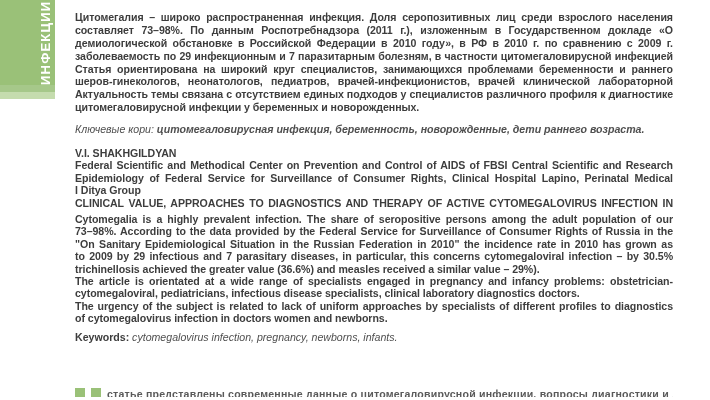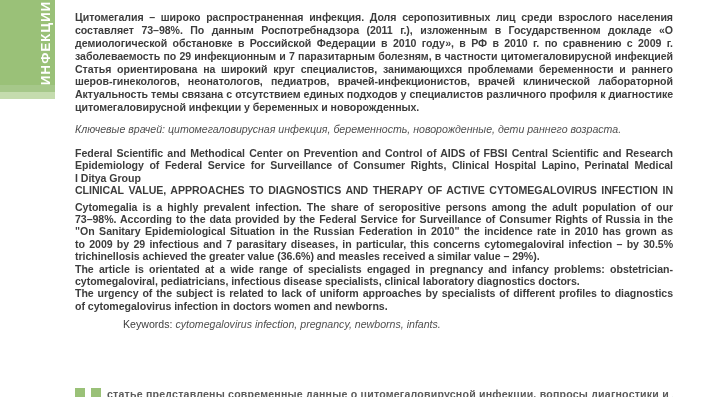--- a/index.html
+++ b/index.html
@@ -22,23 +22,23 @@
   .line {
     font-size:10.6px; line-height:12.9px; font-weight:bold;
     text-align:justify; text-align-last:justify; letter-spacing:-0.05px;
     white-space:normal; overflow:hidden; height:12.9px;
   }
   .line.last { text-align-last:left; }
   .en .line { line-height:12.4px; height:12.4px; }
   .mt-ru-p1 { margin-top:11px; }
   .kw-line { font-size:10.6px; line-height:12.9px; color:#4f4f4f; margin-top:9px; }
   .kw-line .kw-label-ru { font-style:italic; font-weight:normal; }
-  .kw-line .kw-text { font-style:italic; font-weight:normal; }
+  .kw-line .kw-text { font-style:italic; font-weight:bold; }
   .kw-line-en { margin-top:6px; color:#4f4f4f; font-size:10.6px; line-height:12.4px; }
-  .kw-line-en .kw-label-en { font-weight:normal; font-style:normal; color:#3d3d3d;margin-left:48px; }
+  .kw-line-en .kw-label-en { font-weight:bold; font-style:normal; color:#3d3d3d; }
   .en-block { margin-top:11px; }
   .en-abstract { margin-top:4px; }
   
   .footer-line {
     position:absolute; left:75px; top:388px; width:598px; height:9px;
     overflow:hidden; white-space:nowrap;
   }
   .footer-sq { display:inline-block; width:10px; height:12px; margin-right:6px; vertical-align:top; }
   .footer-text {
     display:inline-block; vertical-align:top; font-size:10.6px; font-weight:bold;
@@ -69,24 +69,25 @@
       <div class="line">Статья ориентирована на широкий круг специалистов, занимающихся проблемами беременности и раннего детства: аку-</div>
       <div class="line last">шеров-гинекологов, неонатологов, педиатров, врачей-инфекционистов, врачей клинической лабораторной диагностики.</div>
     </div>
 
     <div class="para">
       <div class="line">Актуальность темы связана с отсутствием единых подходов у специалистов различного профиля к диагностике и лечению</div>
       <div class="line last">цитомегаловирусной инфекции у беременных и новорожденных.</div>
     </div>
 
     <div class="kw-line">
-      <span class="kw-label-ru">Ключевые врачей:</span><span class="kw-text"> цитомегаловирусная инфекция, беременность, новорожденные, дети раннего возраста.</span>
+      <span class="kw-label-ru">Ключевые кори:</span><span class="kw-text"> цитомегаловирусная инфекция, беременность, новорожденные, дети раннего возраста.</span>
     </div>
 
     <div class="en en-block">
+      <div class="line last">V.I. SHAKHGILDYAN</div>
       <div class="line">Federal Scientific and Methodical Center on Prevention and Control of AIDS of FBSI Central Scientific and Research Institute of</div>
       <div class="line">Epidemiology of Federal Service for Surveillance of Consumer Rights, Clinical Hospital Lapino, Perinatal Medical Center of Mat</div>
       <div class="line last">I Ditya Group</div>
       <div class="line">CLINICAL VALUE, APPROACHES TO DIAGNOSTICS AND THERAPY OF ACTIVE CYTOMEGALOVIRUS INFECTION IN PREGNANT</div>
     </div>
 
     <div class="en en-abstract">
       <div class="para">
         <div class="line">Cytomegalia is a highly prevalent infection. The share of seropositive persons among the adult population of our country is</div>
         <div class="line">73–98%. According to the data provided by the Federal Service for Surveillance of Consumer Rights of Russia in the State Report</div>

